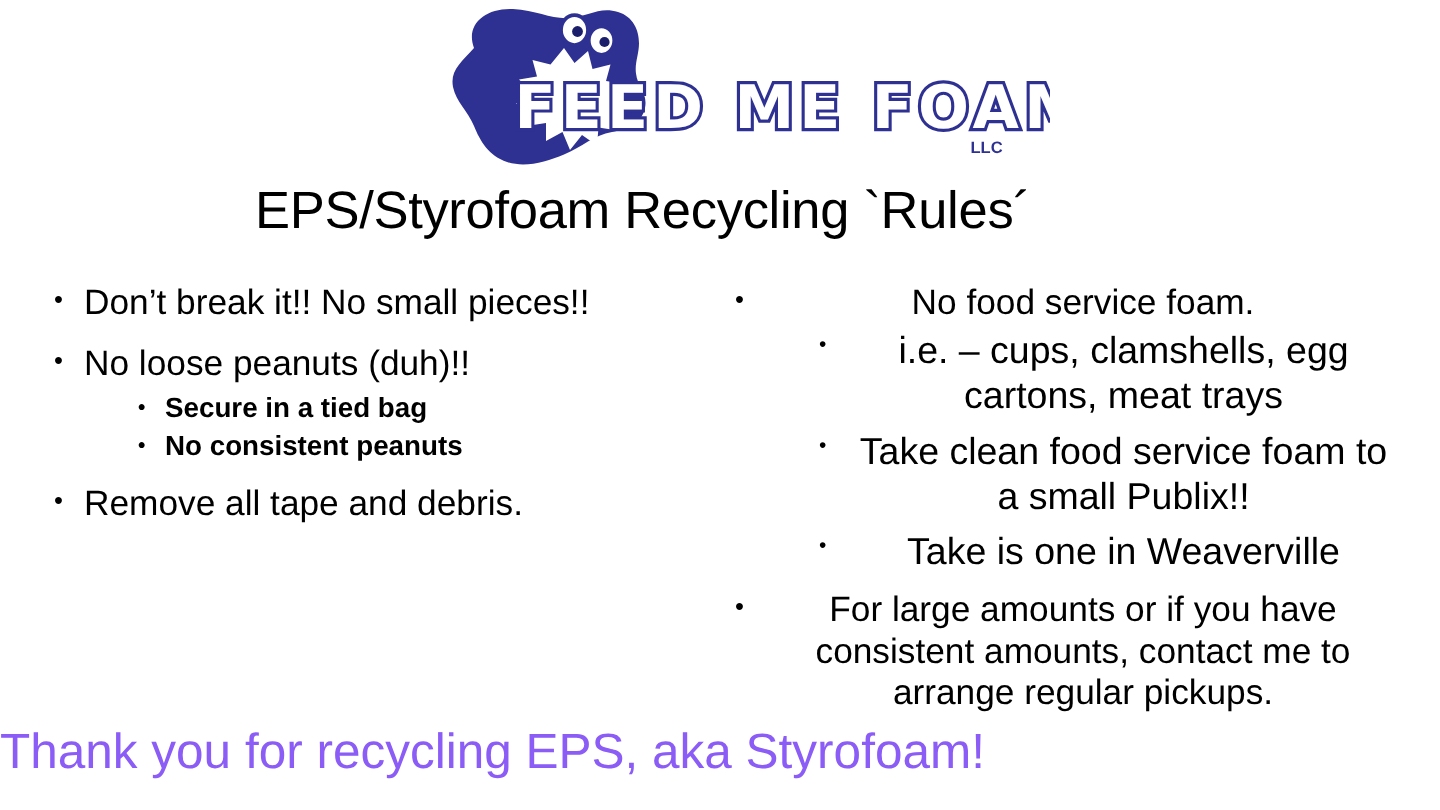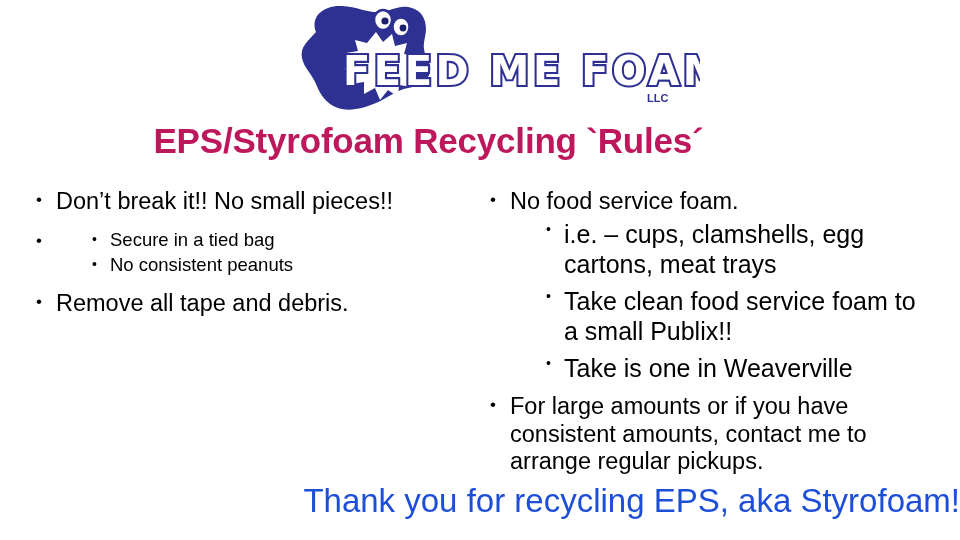--- a/index.html
+++ b/index.html
@@ -38,24 +38,24 @@
   }
 
   
   .slide-title {
     position: absolute;
     left: 0;
     top: 121px;
     width: 857px;
     text-align: center;
     font-size: 35px;
-    font-weight: 700;
+    font-weight: 400;
     line-height: 1.12;
     letter-spacing: -0.2px;
-    color: #be185d;
+    color: #000000;
     white-space: nowrap;
   }
 
   
   .col {
     position: absolute;
     top: 188px;
   }
   .col-left {
     left: 30px;
@@ -107,35 +107,35 @@
     content: "\2022";
     position: absolute;
     left: 8px;
     top: 0;
     font-size: 14px;
     line-height: 1.45;
   }
 
   
   .col-left ul.lvl1 > li.b1 { margin-bottom: 14px; }
-  .col-left ul.lvl2 > li.b2 { margin-bottom: 3px; font-size: 18.5px; }
-  .col-right ul.lvl1 > li.b1 { margin-bottom: 10px; }
+  .col-left ul.lvl2 > li.b2 { margin-bottom: 3px; font-size: 18.5px; font-weight: bold; }
+  .col-right ul.lvl1 > li.b1 { margin-bottom: 10px; text-align: center; }
   .col-right ul.lvl2 > li.b2 { margin-bottom: 7px; font-size: 25px; line-height: 1.2; }
 
   
   .slide-footer {
     position: absolute;
     left: 0;
     top: 483px;
     width: 960px;
-    text-align: right;
+    text-align: left;
     font-size: 33px;
     font-weight: 400;
     line-height: 1.12;
-    color: #1d4ed8;
+    color: #8b5cf6;
     white-space: nowrap;
   }
 </style>
 </head>
 <body>
 
 <div class="slide">
 
   <div class="logo-block">
     <svg class="logo-svg" viewBox="0 0 420 112" xmlns="http://www.w3.org/2000/svg">
@@ -175,20 +175,21 @@
   <div class="col col-left">
     <ul class="lvl1">
 
       <li class="b1">
         <span class="txt">Don’t break it!!  No small pieces!!</span>
       </li>
 
 
 
       <li class="b1">
+        <span class="txt">No loose peanuts (duh)!!</span>
         <ul class="lvl2">
           <li class="b2">Secure in a tied bag</li>
           <li class="b2">No consistent peanuts</li>
         </ul>
       </li>
 
       <li class="b1">
         <span class="txt">Remove all tape and debris.</span>
       </li>
 

